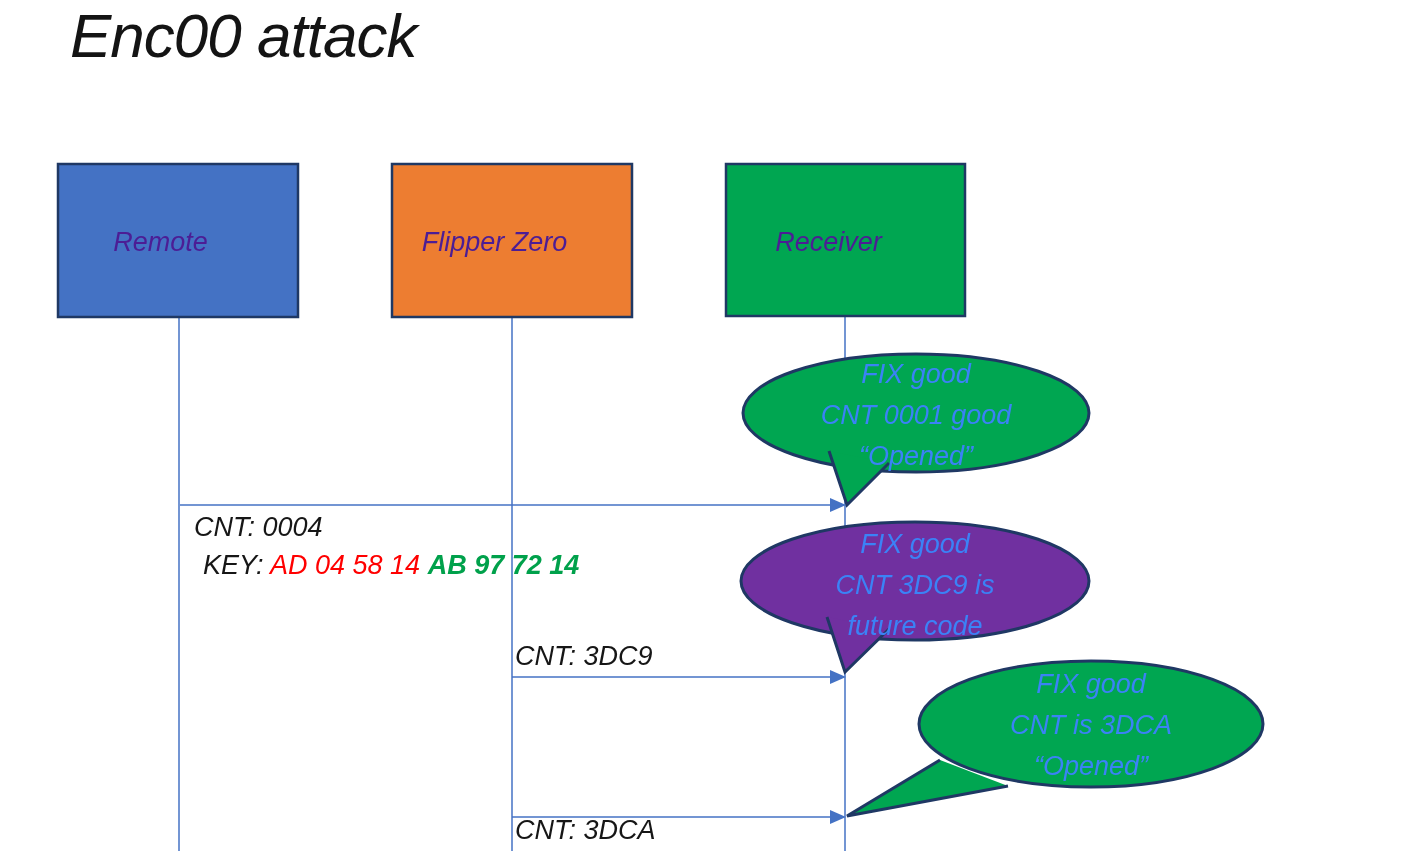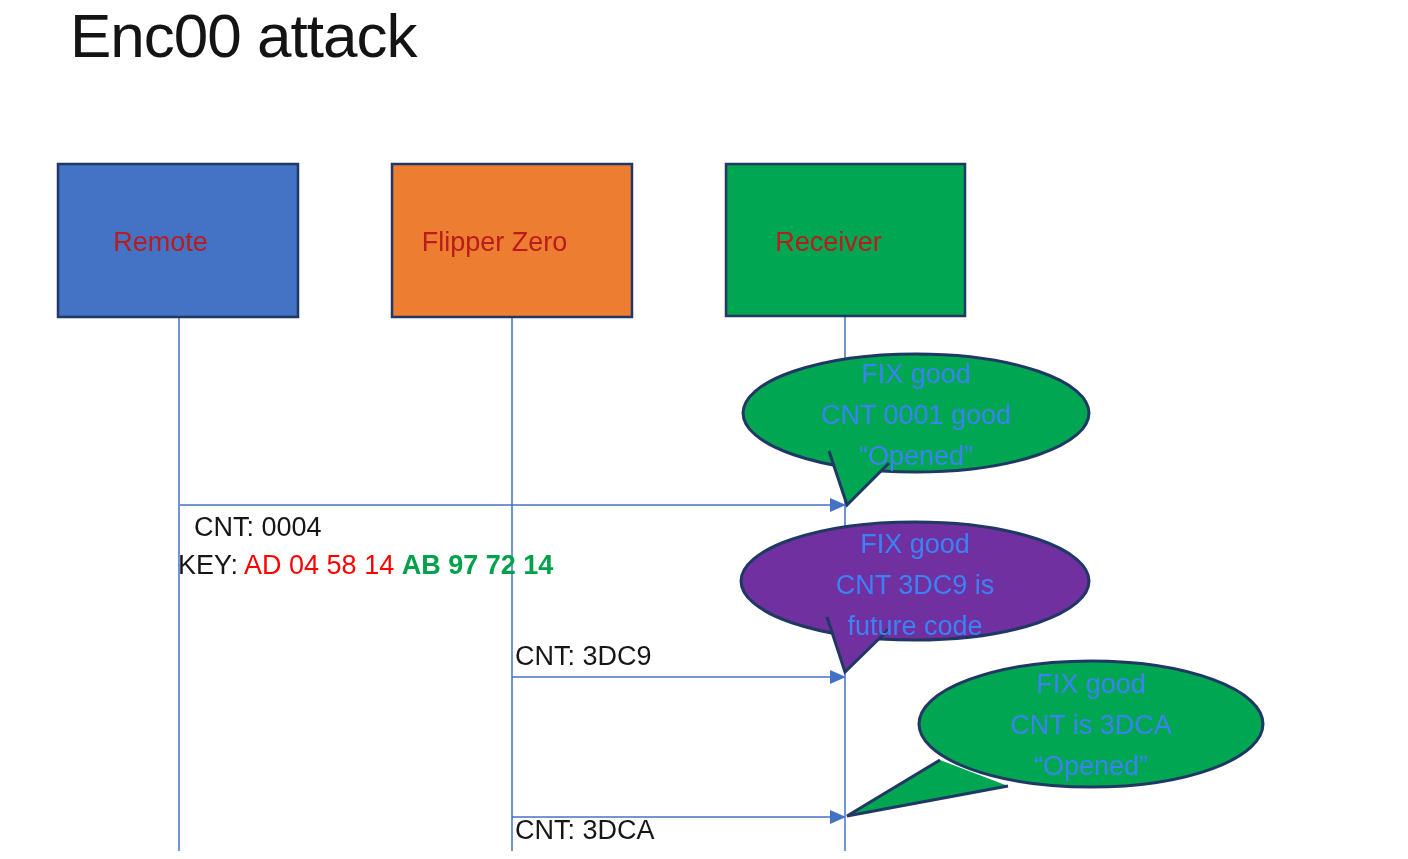--- a/index.html
+++ b/index.html
@@ -1,28 +1,28 @@
 <!DOCTYPE html>
 <html><head>
 <meta charset="utf-8">
 <style>
   html,body { margin:0; padding:0; background:#ffffff; }
   .slide {
     position:relative; width:1408px; height:859px; overflow:hidden;
-    background:#ffffff; font-family:"Liberation Sans", sans-serif;
+    background:#ffffff; font-family:"Liberation Sans", sans-serif;font-style:italic;
   }
   .slide-title {
     position:absolute; left:70px; top:0px;
     font-size:62px; font-weight:300; letter-spacing:-1px; color:#141414;
     font-family:"Liberation Sans", sans-serif;
   }
   svg.diagram { position:absolute; left:0; top:0; }
   .actor-label {
     position:absolute; width:205px; text-align:center;
-    color:#b91c1c; font-size:27px; line-height:30px;
+    color:#4c1d95; font-size:27px; line-height:30px;
   }
   .msg-line {
     position:absolute; font-size:27px; line-height:32px; color:#161616;
     white-space:nowrap;
   }
   .seg-red   { color:#ff0000; }
   .seg-green-bold { color:#00a14b; font-weight:bold; }
   .seg-green { color:#27ae50; }
   .callout-text {
     position:absolute; width:330px; text-align:center;
@@ -73,21 +73,21 @@
       <line x1="512" y1="817" x2="833" y2="817" stroke-width="1.5" stroke="#4472C4"></line>
       <polygon points="830,810 846,817 830,824" fill="#4472C4"></polygon>
     </g>
   </svg>
 
   <div class="actor-label" style="left:58px; top:227px;">Remote</div>
   <div class="actor-label" style="left:392px; top:227px;">Flipper Zero</div>
   <div class="actor-label" style="left:726px; top:227px;">Receiver</div>
 
   <div class="msg-line" style="left:194px; top:511px;">CNT: 0004</div>
-  <div class="msg-line" style="left:178px; top:549px;">
+  <div class="msg-line" style="left:203px; top:549px;">
     <span>KEY: </span><span class="seg-red">AD 04 58 14 </span><span class="seg-green-bold">AB 97 72 14</span>
   </div>
 
   <div class="msg-line" style="left:515px; top:640px;">CNT: 3DC9</div>
 
   <div class="msg-line" style="left:515px; top:780px;margin-top:34px;">CNT: 3DCA</div>
 
   <div class="callout-text" style="left:751px; top:354px;">
     <div>FIX good</div>
     <div>CNT 0001 good</div>

